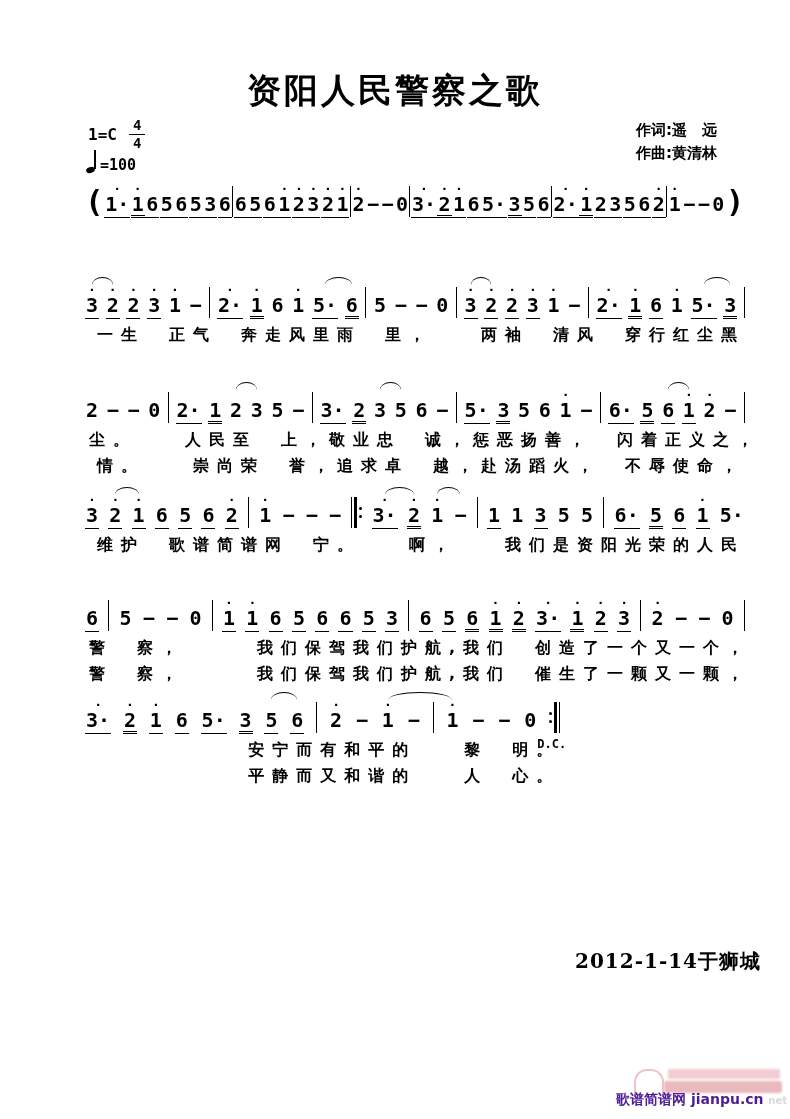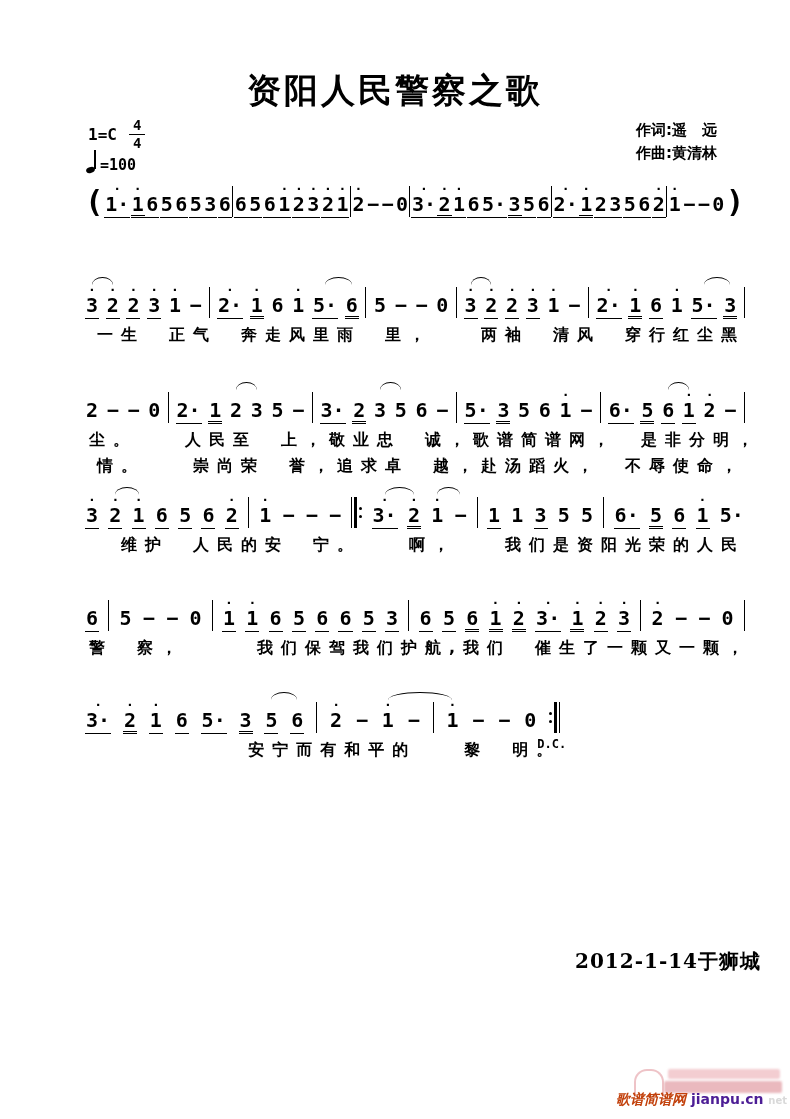--- a/index.html
+++ b/index.html
@@ -55,21 +55,21 @@
   .dateline{position:absolute;top:948px;left:575px;font-family:"DejaVu Serif","Liberation Serif",serif;
             font-size:20px;font-weight:bold;letter-spacing:1px;}
   .wm{position:absolute;right:4px;bottom:8px;width:170px;height:44px;}
   .wm-logo{position:absolute;left:18px;top:2px;width:26px;height:26px;
            border:2px solid #eec3c7;border-bottom:none;border-radius:13px 13px 0 0;}
   .wm-blur1{position:absolute;left:52px;top:2px;width:112px;height:10px;background:#f3cdd1;
             border-radius:2px;filter:blur(1px);}
   .wm-blur2{position:absolute;left:48px;top:14px;width:118px;height:12px;background:#eab9be;
             border-radius:2px;filter:blur(1px);}
   .wm-text{position:absolute;left:0;bottom:2px;font-size:14px;font-weight:bold;white-space:nowrap;}
-  .wm-site{color:#c2410c;font-style:italic;}
+  .wm-site{color:#4c1d95;}
   .wm-url{color:#4c1d95;}
   .wm-suffix{color:#d9d9d9;font-size:10px;}
 </style>
 </head>
 <body>
 
 <div id="page">
 
   <div class="title">资阳人民警察之歌</div>
 
@@ -504,21 +504,21 @@
           </span>
           <span class="tk">
             <span class="dts">&nbsp;</span>
             <span class="g">−</span>
           </span>
           <span class="bl"></span>
           <div class="arc" style="left: 151px; width: 21px;"></div>
           <div class="arc" style="left: 295px; width: 21px;"></div>
           <div class="arc" style="left: 583px; width: 21px;"></div>
         </div>
-        <div class="lyric">尘。　　人民至　上，敬业忠　诚，歌谱简谱网，　是非分明，</div>
+        <div class="lyric">尘。　　人民至　上，敬业忠　诚，惩恶扬善，　闪着正义之，</div>
         <div class="lyric">情。　　崇尚荣　誉，追求卓　越，赴汤蹈火，　不辱使命，</div>
       </div>
       <div class="system" style="top: 316px;">
         <div class="noteline">
           <span class="tk">
             <span class="dts">·</span>
             <span class="g u1">3</span>
           </span>
           <span class="tk">
             <span class="dts">·</span>
@@ -624,21 +624,21 @@
             <span class="g u1">1</span>
           </span>
           <span class="tk">
             <span class="dts">&nbsp;</span>
             <span class="g">5·</span>
           </span>
           <div class="arc" style="left: 30px; width: 24px;"></div>
           <div class="arc" style="left: 300px; width: 29px;"></div>
           <div class="arc" style="left: 352px; width: 23px;"></div>
         </div>
-        <div class="lyric">维护　人民的安　宁。　　啊，　　我们是资阳光荣的人民</div>
+        <div class="lyric">维护　歌谱简谱网　宁。　　啊，　　我们是资阳光荣的人民</div>
       </div>
       <div class="system" style="top: 419px;">
         <div class="noteline">
           <span class="tk">
             <span class="dts">&nbsp;</span>
             <span class="g u1">6</span>
           </span>
           <span class="bl"></span>
           <span class="tk">
             <span class="dts">&nbsp;</span>
@@ -738,20 +738,21 @@
           <span class="tk">
             <span class="dts">&nbsp;</span>
             <span class="g">−</span>
           </span>
           <span class="tk">
             <span class="dts">&nbsp;</span>
             <span class="g">0</span>
           </span>
           <span class="bl"></span>
         </div>
+        <div class="lyric">警　察，　　　我们保驾我们护航,我们　创造了一个又一个，</div>
         <div class="lyric">警　察，　　　我们保驾我们护航,我们　催生了一颗又一颗，</div>
       </div>
       <div class="system" style="top: 521px; width: 72%;">
         <div class="noteline">
           <span class="tk">
             <span class="dts">·</span>
             <span class="g u1">3·</span>
           </span>
           <span class="tk">
             <span class="dts">·</span>
@@ -820,20 +821,21 @@
               <i></i>
               <i></i>
             </span>
             <span class="b3"></span>
             <span class="b1"></span>
           </span>
           <div class="arc" style="left: 186px; width: 26px;"></div>
           <div class="arc" style="left: 303px; width: 64px;"></div>
         </div>
         <div class="lyric">安宁而有和平的　　黎　明。</div>
+        <div class="lyric">平静而又和谐的　　人　心。</div>
         <span class="dc">D.C.</span>
       </div>
     </div>
 
   <div class="dateline">2012-1-14于狮城</div>
 
   <div class="wm">
     <span class="wm-logo"></span>
     <span class="wm-blur1"></span>
     <span class="wm-blur2"></span>

